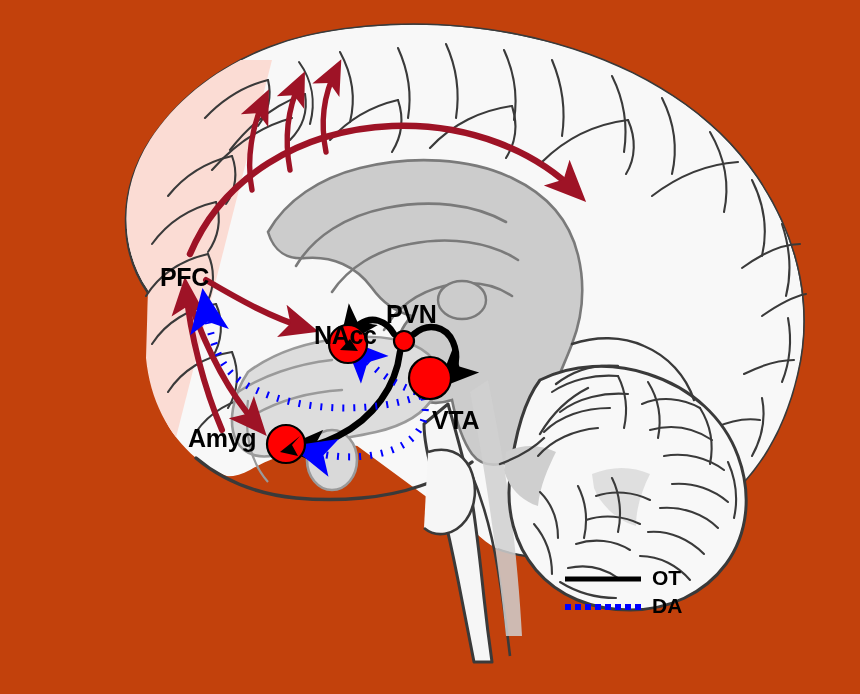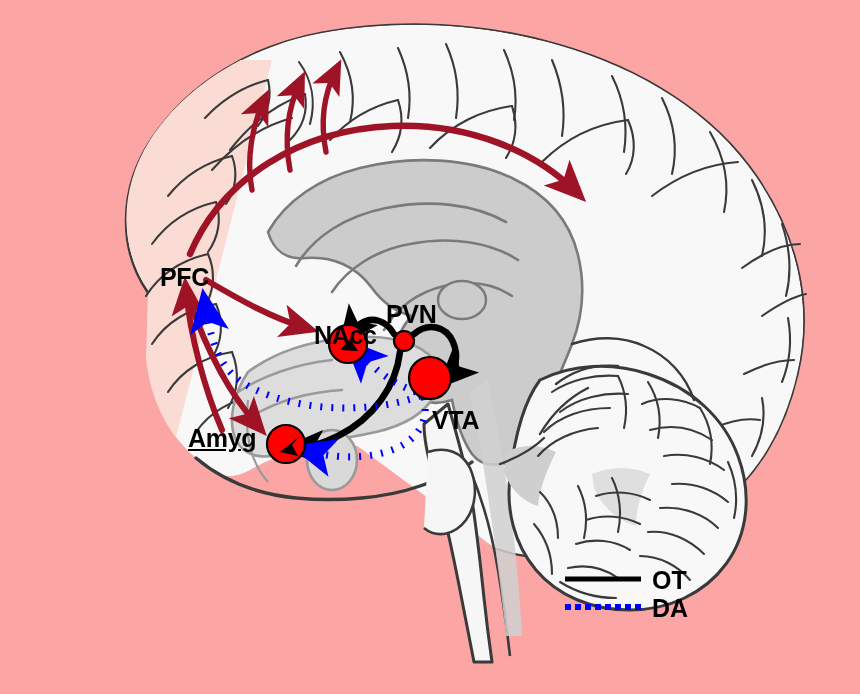--- a/index.html
+++ b/index.html
@@ -28,36 +28,36 @@
     font-weight: bold;
     font-size: 25px;
     color: #000000;
     white-space: nowrap;
     letter-spacing: -0.3px;
   }
   .legend-label {
     position: absolute;
     font-family: "Liberation Sans", sans-serif;
     font-weight: bold;
-    font-size: 25px;
+    font-size: 21px;
     color: #000000;
     white-space: nowrap;
   }
   #lbl-pfc  { left: 160px; top: 263px; }
   #lbl-nacc { left: 314px; top: 285px; margin-top: 36px; }
   #lbl-pvn  { left: 386px; top: 300px; }
   #lbl-vta  { left: 432px; top: 406px; }
-  #lbl-amyg { left: 188px; top: 424px; text-decoration: underline; }
+  #lbl-amyg { left: 188px; top: 424px; }
   #lbl-ot   { left: 652px; top: 566px; }
   #lbl-da   { left: 652px; top: 594px; }
 </style>
 </head>
 <body>
 
-<div id="canvas" style="background: #fca5a5;">
+<div id="canvas" style="background: #c2410c;">
 
   <svg id="brain-svg" viewBox="0 0 860 694">
     <defs>
 
       <marker id="ah-red" markerWidth="7" markerHeight="7" refX="4.2" refY="3" orient="auto">
         <path d="M0,0.2 L6.4,3 L0,5.8 L1.5,3 Z" fill="#9E1326"></path>
       </marker>
       <marker id="ah-black" markerWidth="7" markerHeight="7" refX="4.2" refY="3" orient="auto">
         <path d="M0,0.2 L6.4,3 L0,5.8 L1.5,3 Z" fill="#000000"></path>
       </marker>

